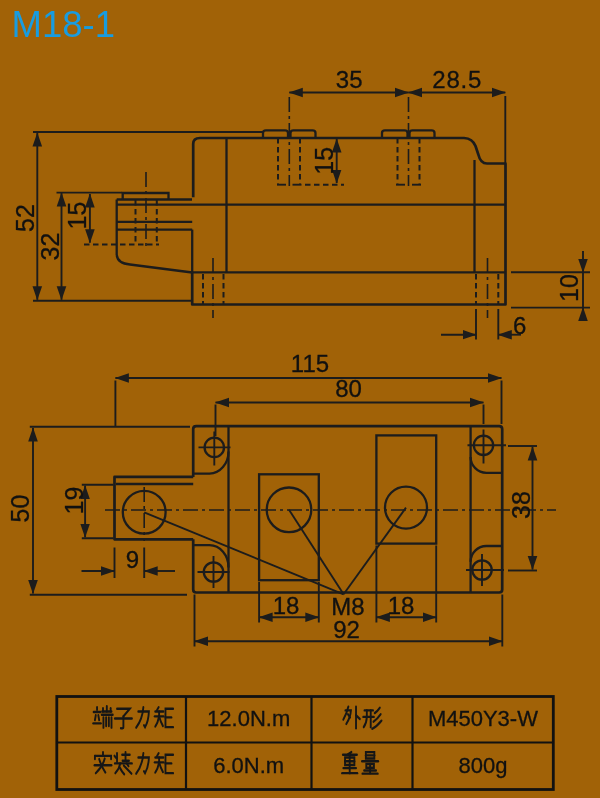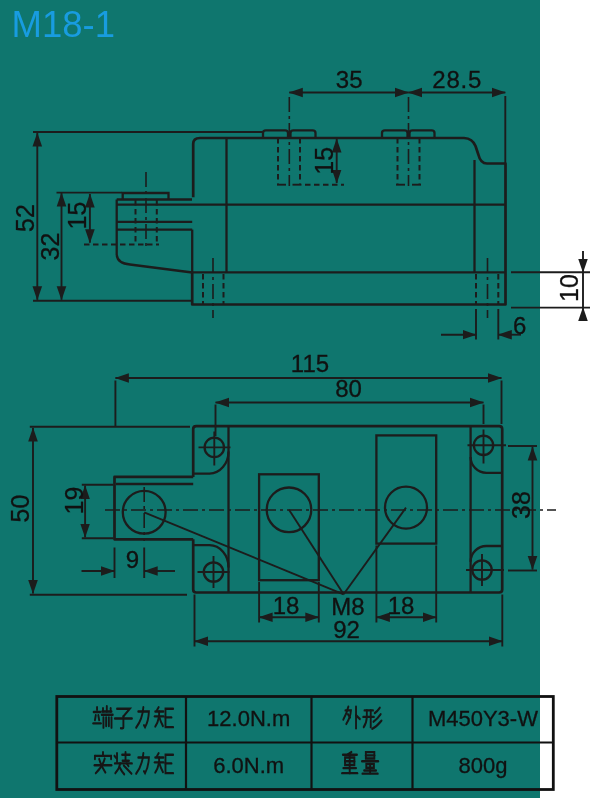--- a/index.html
+++ b/index.html
@@ -1,16 +1,16 @@
 <!DOCTYPE html>
 <html><head>
 <meta charset="utf-8">
 <style>
 html,body{margin:0;padding:0;background:#ffffff;}
-#page{width:540px;height:798px;position:relative;background:#0f766e;font-family:"Liberation Sans",sans-serif;}
+#page{width:600px;height:798px;position:relative;background:#a16207;font-family:"Liberation Sans",sans-serif;}
 svg{position:absolute;left:0;top:0;}
 .o{stroke:#1c1c1c;stroke-width:2.7;fill:none;stroke-linejoin:round;}
 .i{stroke:#1c1c1c;stroke-width:2.3;fill:none;}
 .d{stroke:#1c1c1c;stroke-width:1.9;fill:none;}
 .dsh{stroke:#1c1c1c;stroke-width:2;fill:none;stroke-dasharray:5.5 3.5;}
 .cl{stroke:#1c1c1c;stroke-width:1.6;fill:none;stroke-dasharray:15 4 3 4;}
 .dt{font-size:24px;fill:#111;stroke:#111;stroke-width:0.3;}
 .dtr{font-size:25px;fill:#111;stroke:#111;stroke-width:0.3;}
 .tt{font-size:22px;fill:#111;stroke:#111;stroke-width:0.3;}
 .gl{stroke:#161616;stroke-width:2.2;fill:none;stroke-linecap:round;}

